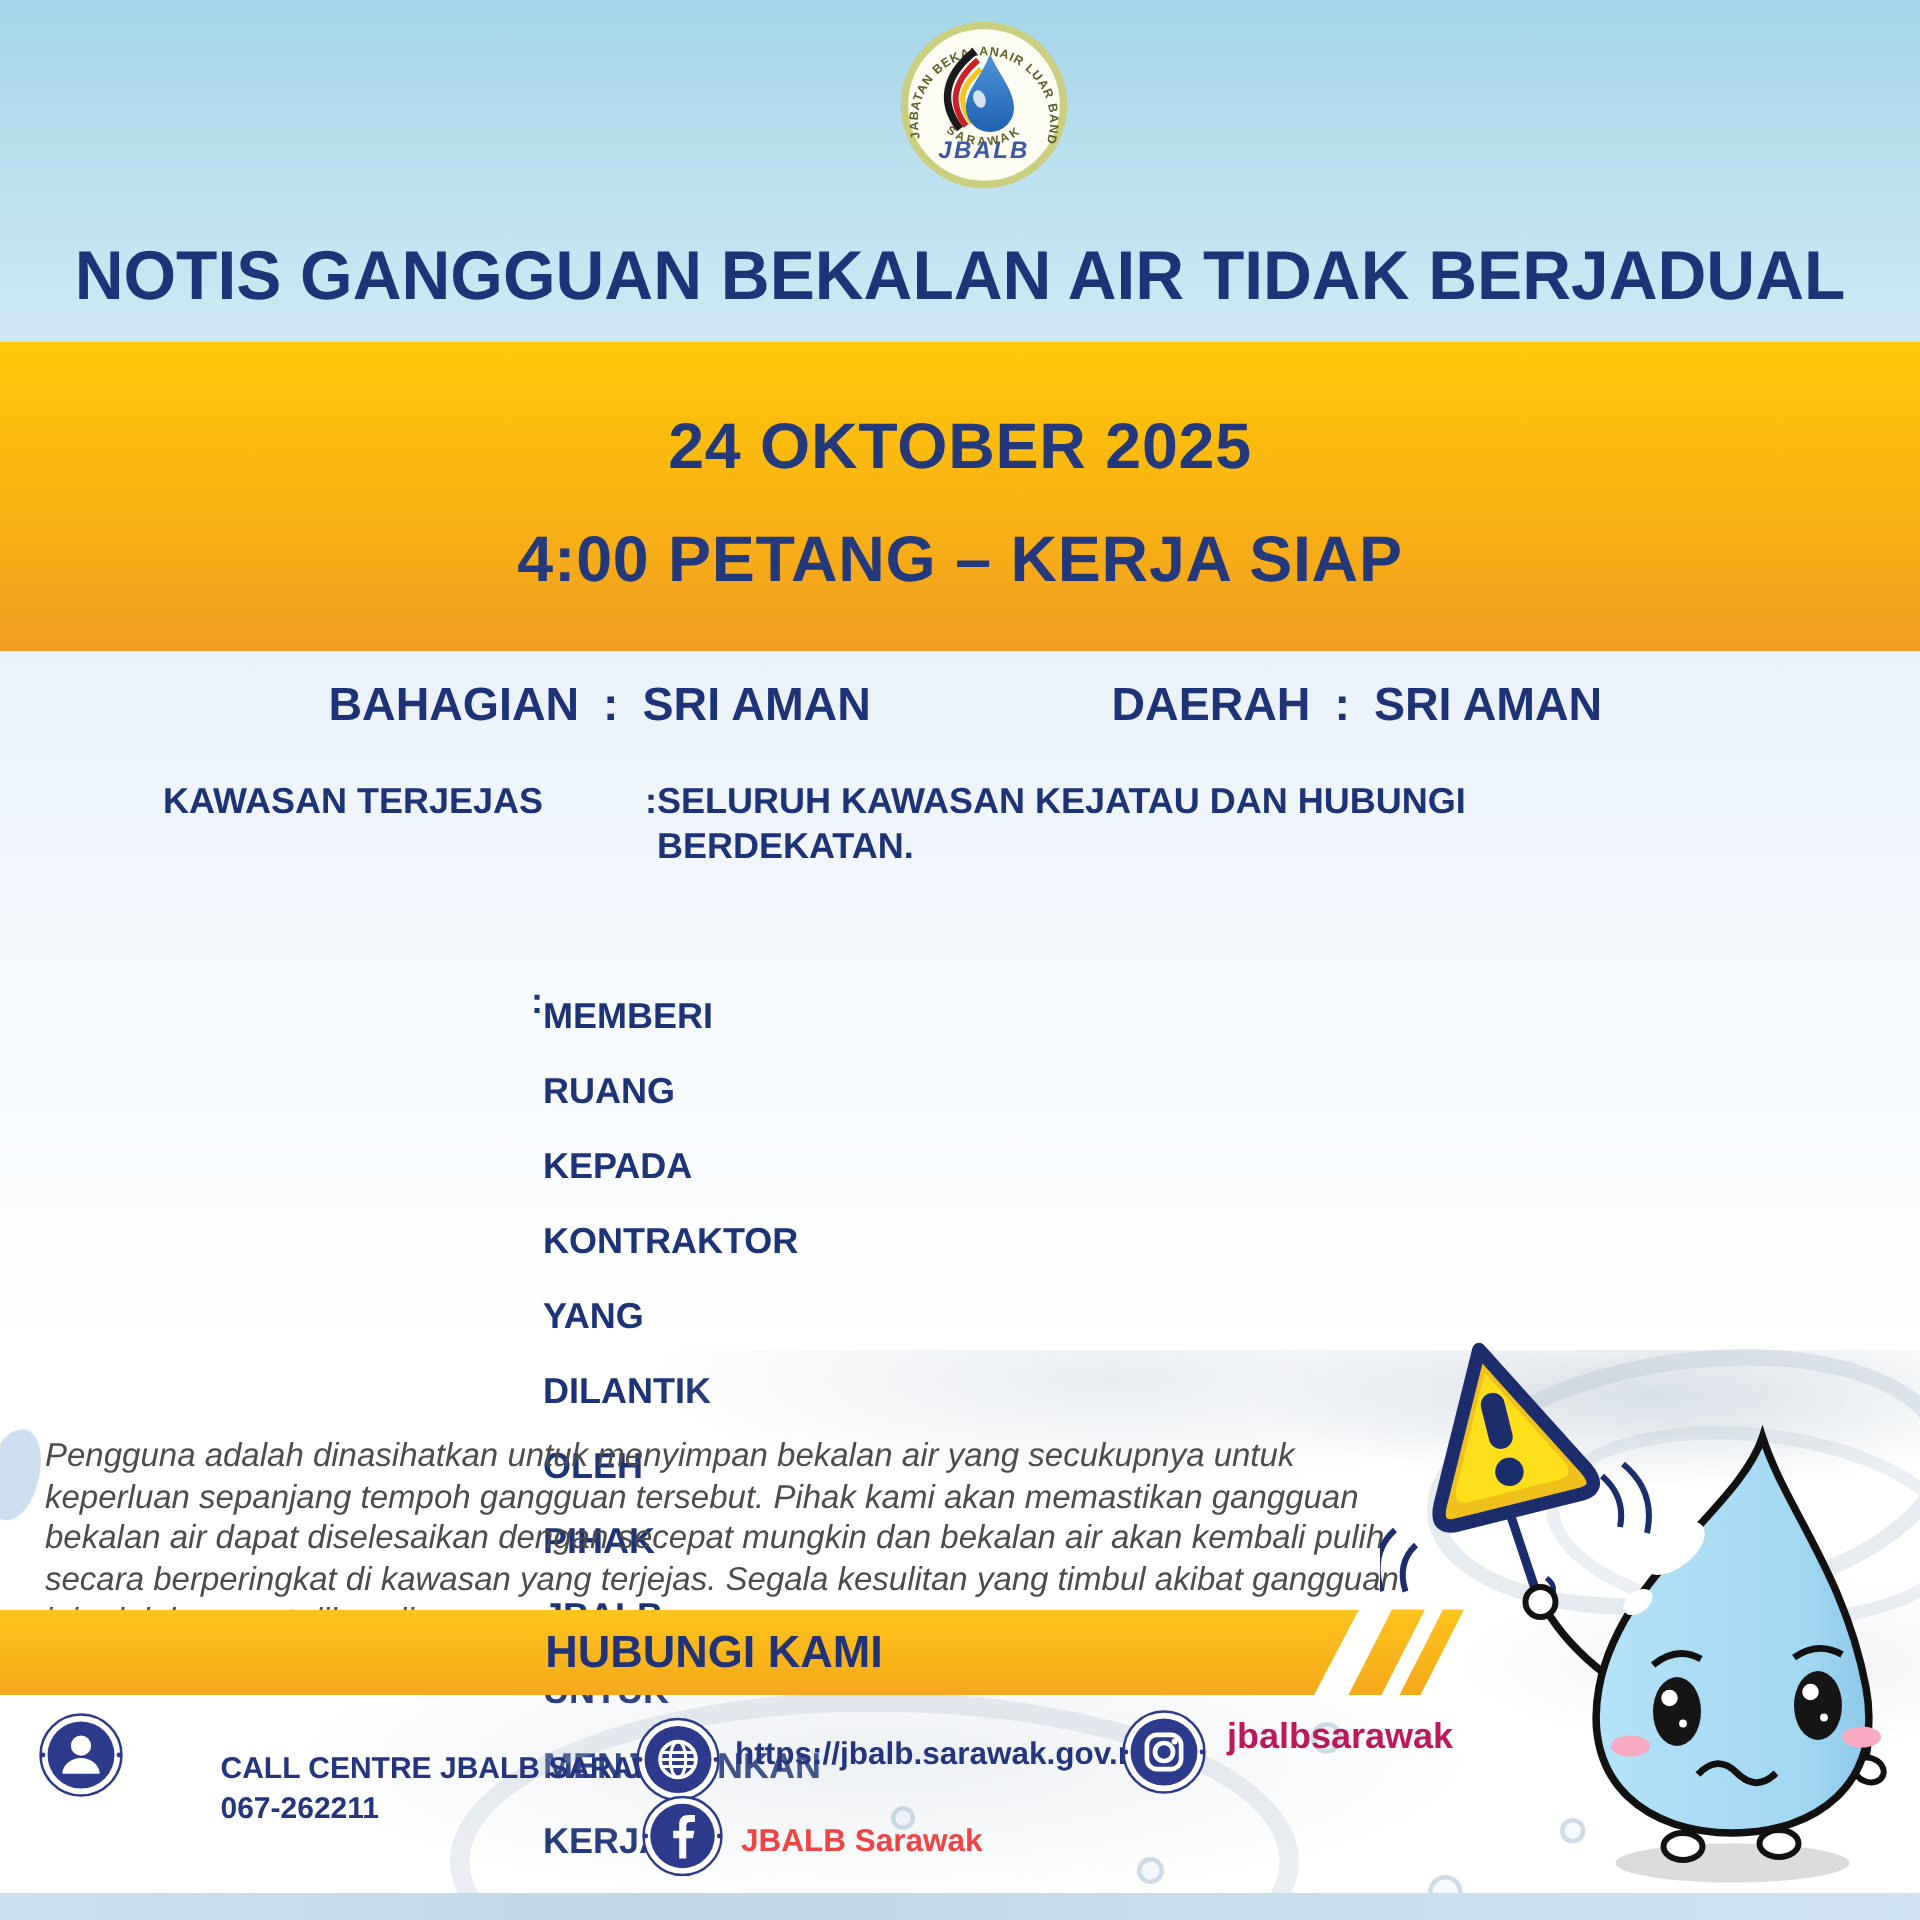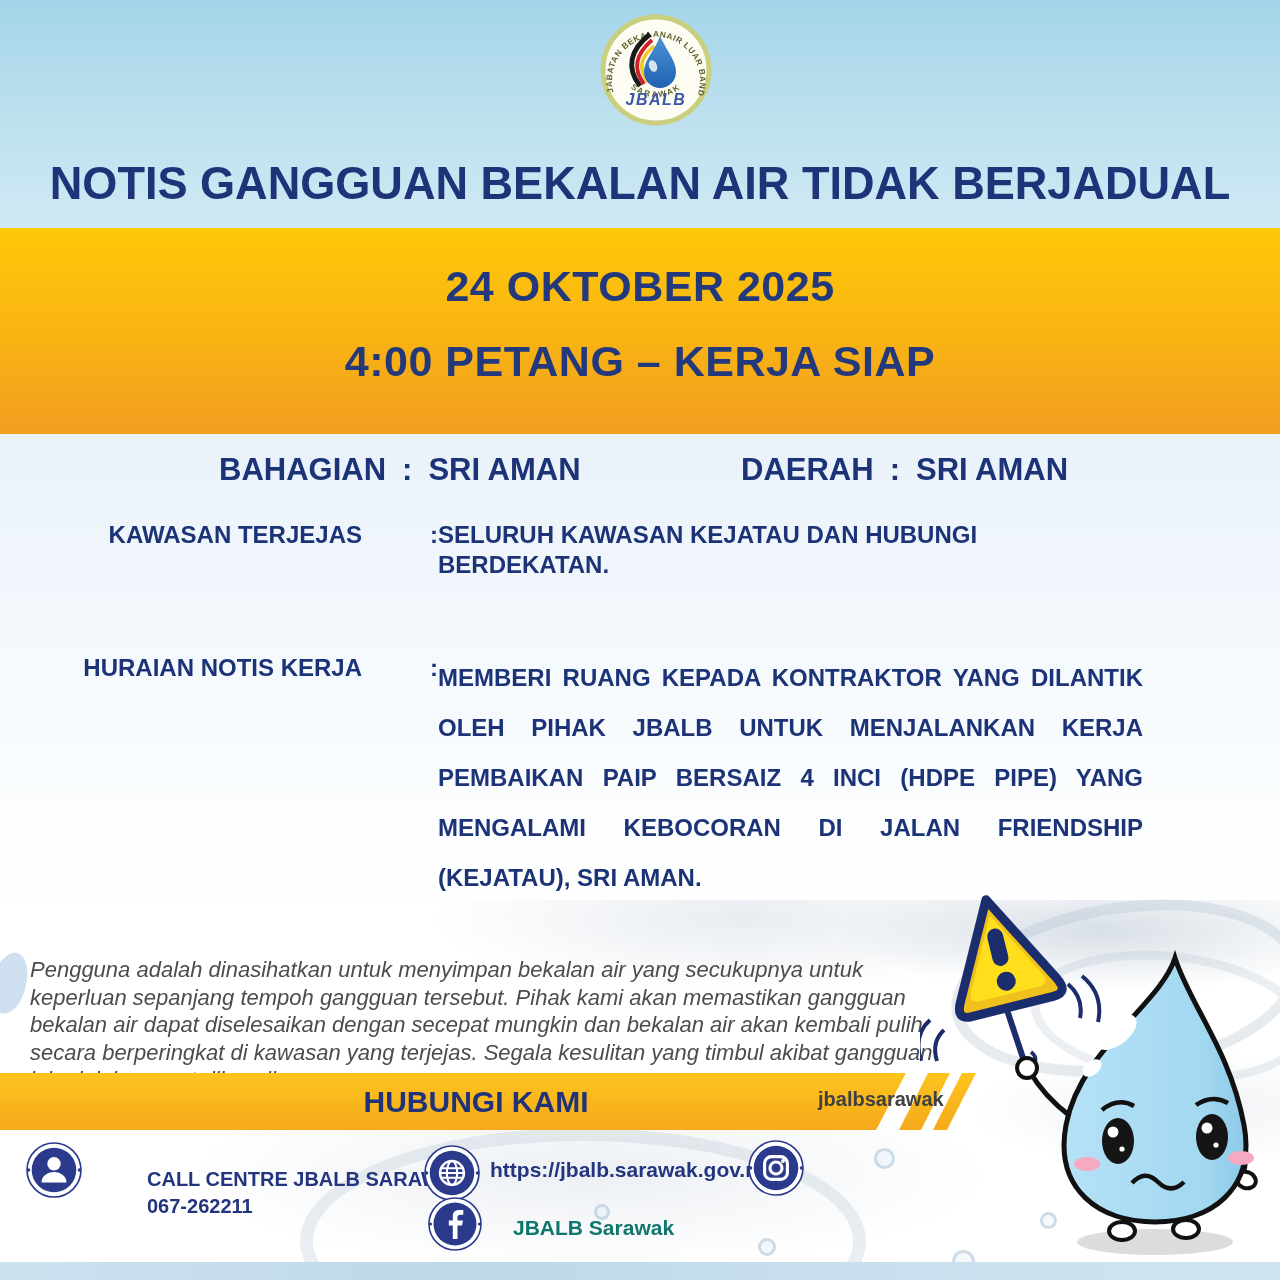--- a/index.html
+++ b/index.html
@@ -12,21 +12,21 @@
   .logo{position:absolute;left:600px;top:8px;}
   .notice-title{position:absolute;left:0;top:156px;width:1280px;text-align:center;
     font-size:46px;font-weight:bold;color:#1f3379;white-space:nowrap;
     transform:scaleX(.98);transform-origin:center;}
 
   
   .date-band{position:absolute;left:0;top:228px;width:1280px;height:206px;
     background:linear-gradient(180deg,#ffc808 0%,#f9b413 52%,#f19d20 100%);
     text-align:center;color:#23397b;}
   .date-line{font-size:43px;font-weight:bold;letter-spacing:.5px;}
-  .date-line.first{padding-top:34px;}
+  .date-line.first{padding-top:46px;}
   .date-line.second{padding-top:26px;}
 
   
   .content-bg{position:absolute;left:0;top:434px;width:1280px;height:471px;
     background:linear-gradient(180deg,#e9f1f9 0%,#f4f9fd 45%,#ffffff 100%);}
   .region-row{position:absolute;top:452px;left:0;width:1106px;height:40px;
     font-size:31px;font-weight:bold;color:#1c3377;}
   .region-item.bahagian{position:absolute;left:213px;}
   .region-item.daerah{position:absolute;left:735px;}
   .region-item span{margin:0 6px 0 6px;}
@@ -67,22 +67,22 @@
     display:flex;align-items:center;justify-content:center;padding-left:0;}
   .contact-band span{font-size:30px;font-weight:bold;color:#203379;margin-left:46px;}
   .band-stripe{position:absolute;top:1073px;height:57px;
     background:linear-gradient(180deg,#fdc41d 0%,#f6a91b 100%);
     transform:skewX(-27deg);transform-origin:top left;}
   .band-stripe.s1{left:928px;width:22px;}
   .band-stripe.s2{left:962px;width:14px;}
   .ci-icon{position:absolute;}
   .call-text{position:absolute;left:147px;top:1166px;font-size:20px;line-height:27px;color:#24357f;font-weight:bold;}
   .url-text{position:absolute;left:490px;top:1158px;font-size:21px;color:#24357f;font-weight:bold;}
-  .fb-text{position:absolute;left:513px;top:1216px;font-size:21px;color:#0f766e;font-weight:bold;}
-  .ig-text{position:absolute;left:818px;top:1088px;font-size:20px;color:#404040;font-weight:bold;}
+  .fb-text{position:absolute;left:494px;top:1216px;font-size:21px;color:#ef4444;font-weight:bold;}
+  .ig-text{position:absolute;left:818px;top:1144px;font-size:24px;color:#be185d;font-weight:bold;}
 
   
   .bottom-strip{position:absolute;left:0;top:1262px;width:1280px;height:18px;
     background:linear-gradient(90deg,#cde2ef 0%,#bed8ea 35%,#c9e0ee 70%,#cfe4f0 100%);}
 
   
   .mascot{position:absolute;left:920px;top:890px;}
 </style>
 </head>
 <body>
@@ -132,21 +132,20 @@
     </div>
   </div>
 
   <div class="info-row kawasan">
     <div class="label">KAWASAN TERJEJAS</div>
     <div class="colon">:</div>
     <div class="value">SELURUH KAWASAN KEJATAU DAN HUBUNGI BERDEKATAN.</div>
   </div>
 
   <div class="info-row huraian">
-    <div class="label">HURAIAN NOTIS KERJA</div>
     <div class="colon">:</div>
     <div class="value">MEMBERI RUANG KEPADA KONTRAKTOR YANG DILANTIK OLEH PIHAK JBALB UNTUK MENJALANKAN KERJA PEMBAIKAN PAIP BERSAIZ 4 INCI (HDPE PIPE) YANG MENGALAMI KEBOCORAN DI JALAN FRIENDSHIP (KEJATAU), SRI AMAN.</div>
   </div>
 
   <div class="water-texture"></div>
   <div class="ring r1"></div>
   <div class="ring r2"></div>
   <div class="ring r3"></div>
   <div class="bubble" style="left:874px;top:1148px;width:15px;height:15px;"></div>
   <div class="bubble" style="left:952px;top:1250px;width:17px;height:17px;"></div>

